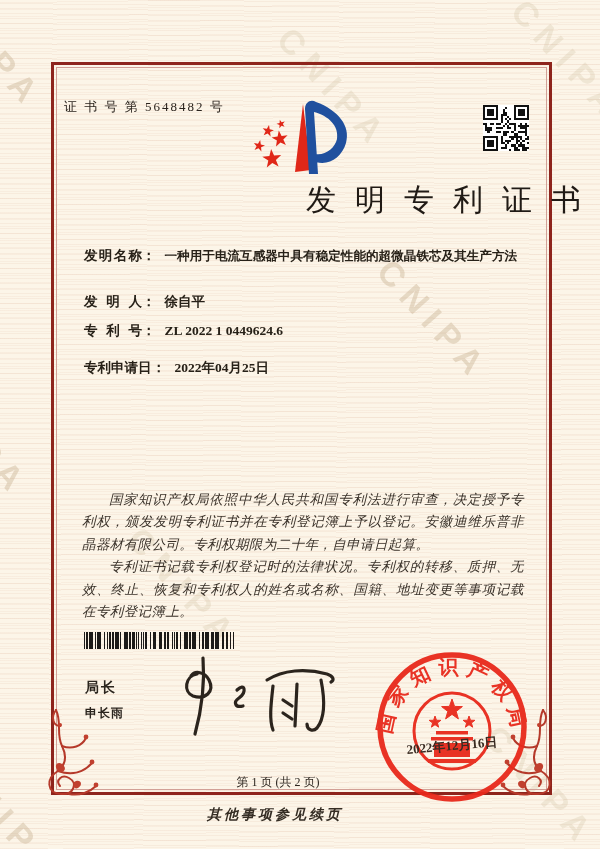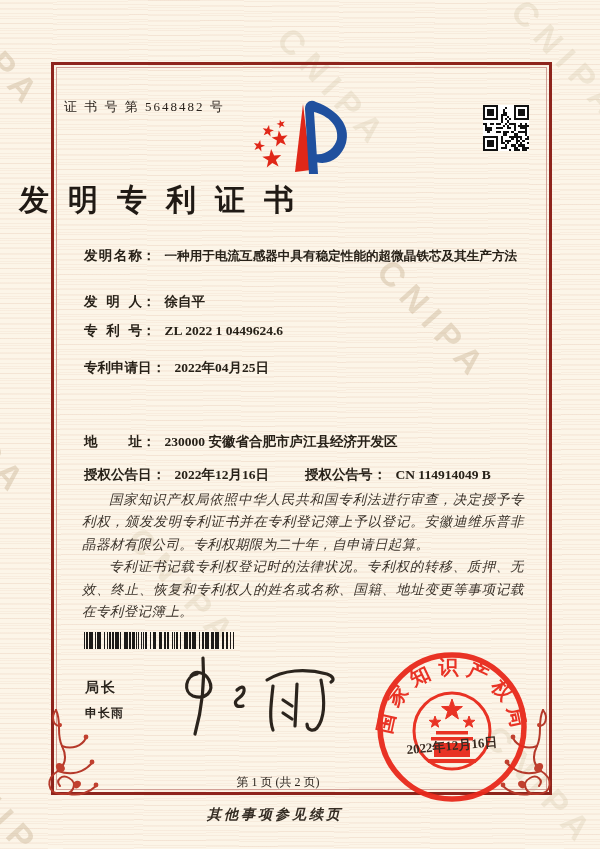--- a/index.html
+++ b/index.html
@@ -13,22 +13,22 @@
   .wm{position:absolute;font-family:"Liberation Sans",sans-serif;font-weight:700;
       font-size:34px;letter-spacing:9px;color:rgba(197,176,143,.40);
       transform:rotate(48deg);transform-origin:left top;white-space:nowrap;pointer-events:none;}
   .wm.faint{color:rgba(197,176,143,.22);}
   .frame{position:absolute;left:51px;top:62px;width:495px;height:727px;
       border:3px solid #8e241c;}
   .frame:after{content:"";position:absolute;inset:2px;border:1px solid #d2a096;pointer-events:none;}
   .certno{position:absolute;left:64px;top:98px;font-size:13px;letter-spacing:2px;color:#2a231d;}
   .logo{position:absolute;left:248px;top:96px;}
   .qr{position:absolute;left:483px;top:105px;width:46px;height:46px;background:#fff;}
-  .title{position:absolute;left:0;top:180px;width:600px;text-align:left;
-      font-size:30px;font-weight:700;color:#201a15;letter-spacing:19px;text-indent:19px;}
+  .title{position:absolute;left:0;top:180px;width:600px;text-align:right;
+      font-size:30px;font-weight:400;color:#201a15;letter-spacing:19px;text-indent:19px;}
   .frow{position:absolute;left:84px;right:40px;white-space:nowrap;
       font-size:13.5px;font-weight:600;color:#272118;}
   .flabel{display:inline-block;width:58px;text-align:justify;text-align-last:justify;vertical-align:bottom;}
   .flabel.wide{width:68px;text-align:left;text-align-last:left;}
   .fvalue{margin-left:9px;}
   .fpair2{position:absolute;left:221px;top:0;}
   .body-text{position:absolute;left:82px;top:489px;width:442px;
       font-size:13.5px;line-height:22.4px;color:#3a322a;font-style:italic;
       letter-spacing:.4px;text-align:justify;}
   .body-text p{margin:0;text-indent:2em;}
@@ -338,27 +338,20 @@
   </div>
   <div class="frow" style="top:293px;">
     <span class="flabel">发明人</span><span>：</span><span class="fvalue">徐自平</span>
   </div>
   <div class="frow" style="top:322px;">
     <span class="flabel">专利号</span><span>：</span><span class="fvalue">ZL 2022 1 0449624.6</span>
   </div>
   <div class="frow" style="top:359px;">
     <span class="flabel wide">专利申请日</span><span>：</span><span class="fvalue">2022年04月25日</span>
   </div>
-  <div class="frow" style="top:433px;">
-    <span class="flabel">地址</span><span>：</span><span class="fvalue">230000 安徽省合肥市庐江县经济开发区</span>
-  </div>
-  <div class="frow" style="top:466px;">
-    <span class="flabel wide">授权公告日</span><span>：</span><span class="fvalue">2022年12月16日</span>
-    <span class="fpair2"><span class="flabel wide">授权公告号</span><span>：</span><span class="fvalue">CN 114914049 B</span></span>
-  </div>
 
   <div class="body-text">
     <p>国家知识产权局依照中华人民共和国专利法进行审查，决定授予专利权，颁发发明专利证书并在专利登记簿上予以登记。安徽迪维乐普非晶器材有限公司。专利权期限为二十年，自申请日起算。</p>
     <p>专利证书记载专利权登记时的法律状况。专利权的转移、质押、无效、终止、恢复和专利权人的姓名或名称、国籍、地址变更等事项记载在专利登记簿上。</p>
   </div>
 
   <svg class="barcode" viewBox="0 0 155 17" preserveAspectRatio="none">
       <rect x="0" y="0" width="1" height="17" fill="#1c1a18"></rect>
       <rect x="2" y="0" width="2" height="17" fill="#1c1a18"></rect>
       <rect x="5" y="0" width="4" height="17" fill="#1c1a18"></rect>

